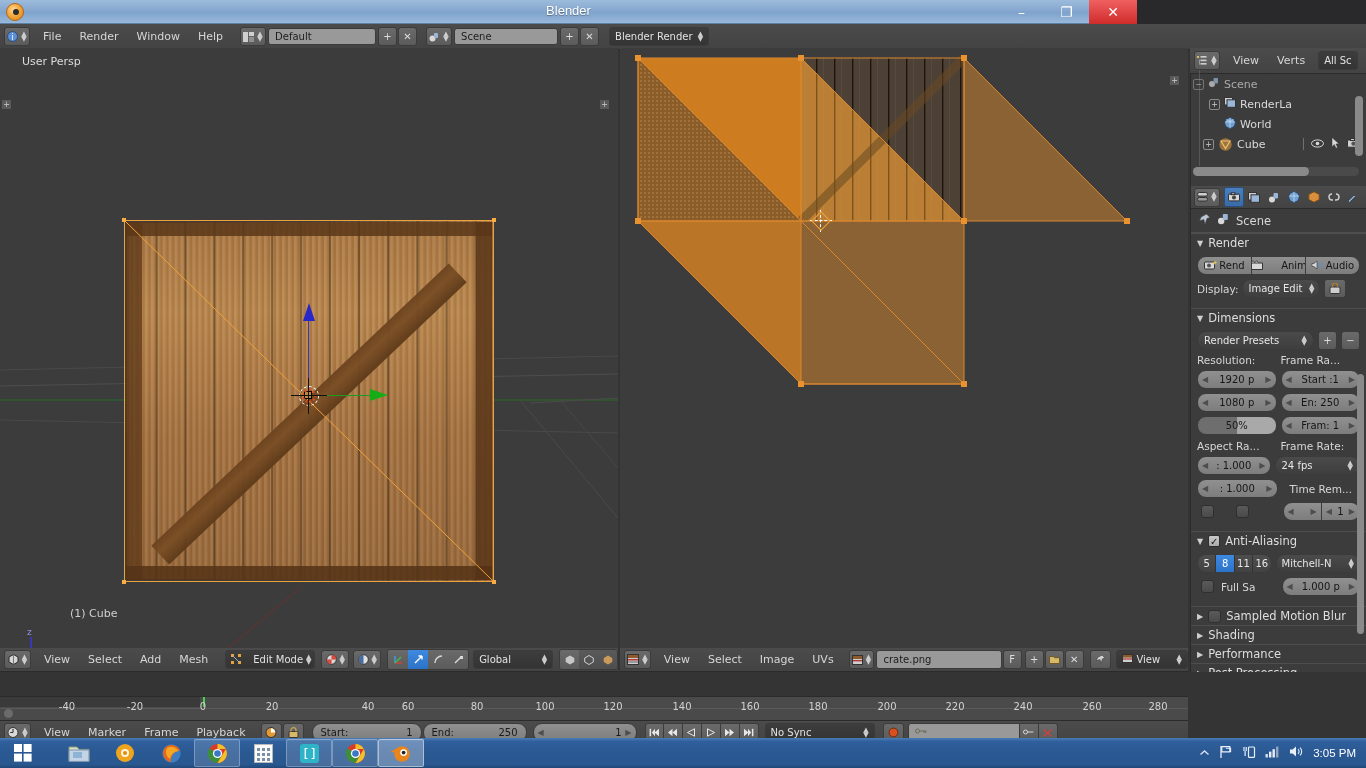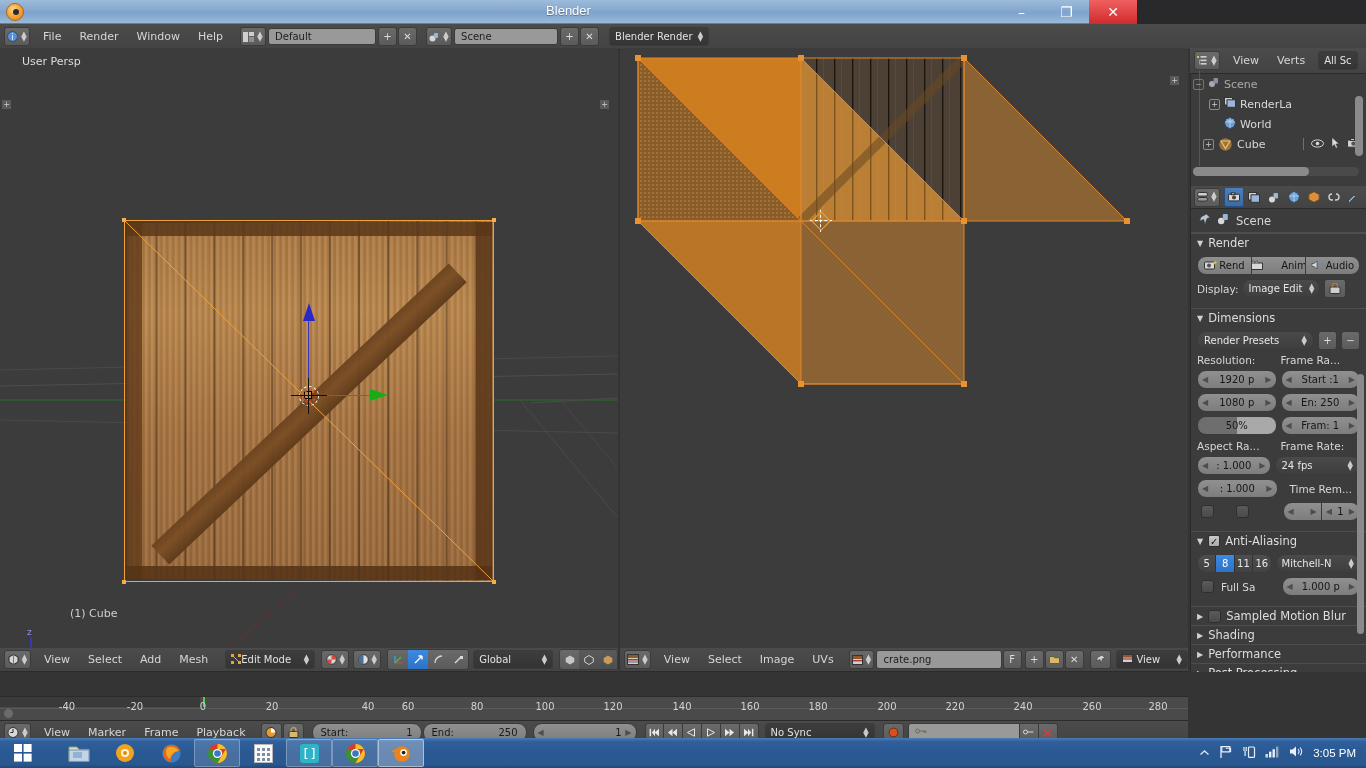--- a/index.html
+++ b/index.html
@@ -455,21 +455,21 @@
             <path d="M5.5 0.5 L5.5 10.5" stroke="#777"></path>
           </svg>
         <span class="spin">▲<br>▼</span>
       </span>
       <div class="menu">View</div>
       <div class="menu">Select</div>
       <div class="menu">Add</div>
       <div class="menu">Mesh</div>
 
       <span class="wdg dark" style="width:90px;height:19px;margin-left:8px;justify-content:space-between;">
-        <span style="display:flex;align-items:center;gap:0;">
+        <span style="display:flex;align-items:center;gap:12px;">
           <span>
             <svg width="10" height="10" viewBox="0 0 10 10">
                 <rect x="0" y="0" width="3" height="3" fill="#e4a33b"></rect>
                 <rect x="7" y="0" width="3" height="3" fill="#e4a33b"></rect>
                 <rect x="0" y="7" width="3" height="3" fill="#e4a33b"></rect>
                 <rect x="7" y="7" width="3" height="3" fill="#e4a33b"></rect>
                 <path d="M1.5 1.5 L8.5 8.5" stroke="#9fb6cc"></path>
               </svg>
           </span>
           <span>Edit Mode</span>

